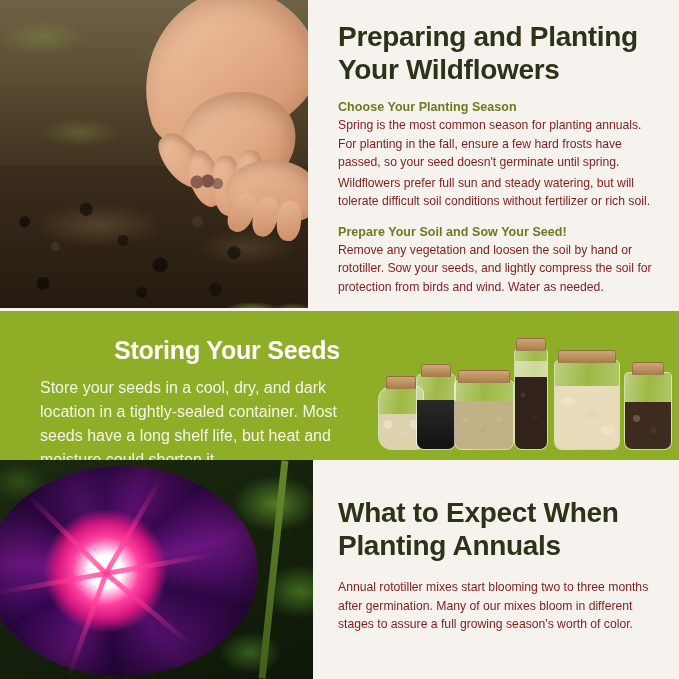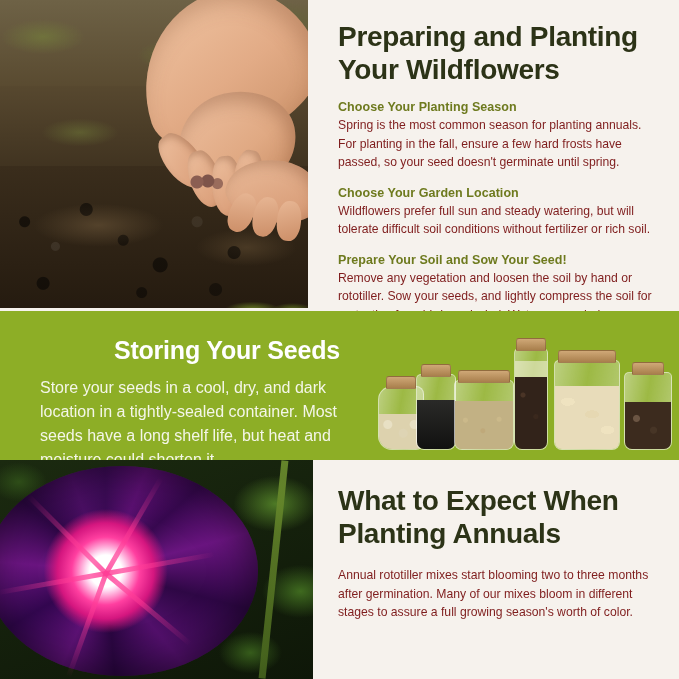--- a/index.html
+++ b/index.html
@@ -237,21 +237,21 @@
     position:absolute; left:44%; top:50%; width:110px; height:5px;
     background:linear-gradient(90deg, rgba(255,60,150,.85), rgba(200,20,110,0));
     transform-origin:0 50%;
   }
   .r1{ transform:rotate(-60deg); }
   .r2{ transform:rotate(-10deg); }
   .r3{ transform:rotate(40deg); }
   .r4{ transform:rotate(110deg); }
   .r5{ transform:rotate(170deg); }
   .r6{ transform:rotate(225deg); }
-  .sec3-text{ position:absolute; left:338px; top:0; width:341px; padding:24px 24px 0 0; }
+  .sec3-text{ position:absolute; left:338px; top:0; width:341px; padding:36px 24px 0 0; }
 </style>
 </head>
 <body>
 
 <div class="page">
 
   <div class="sec1">
 
     <div class="photo-soil">
       <div class="soil-bg">
@@ -274,21 +274,20 @@
         <div class="fg g3"></div>
       </div>
     </div>
 
     <div class="sec1-text">
       <div class="h1">Preparing and Planting Your Wildflowers</div>
 
       <div class="subhead">Choose Your Planting Season</div>
       <div class="body">Spring is the most common season for planting annuals. For planting in the fall, ensure a few hard frosts have passed, so your seed doesn't germinate until spring.</div>
 
-      <div class="subhead">Choose Your Garden Location</div>
       <div class="body">Wildflowers prefer full sun and steady watering, but will tolerate difficult soil conditions without fertilizer or rich soil.</div>
 
       <div class="subhead">Prepare Your Soil and Sow Your Seed!</div>
       <div class="body">Remove any vegetation and loosen the soil by hand or rototiller. Sow your seeds, and lightly compress the soil for protection from birds and wind. Water as needed.</div>
     </div>
   </div>
 
   <div class="sec2">
     <div class="sec2-text">
       <div class="h2">Storing Your Seeds</div>

